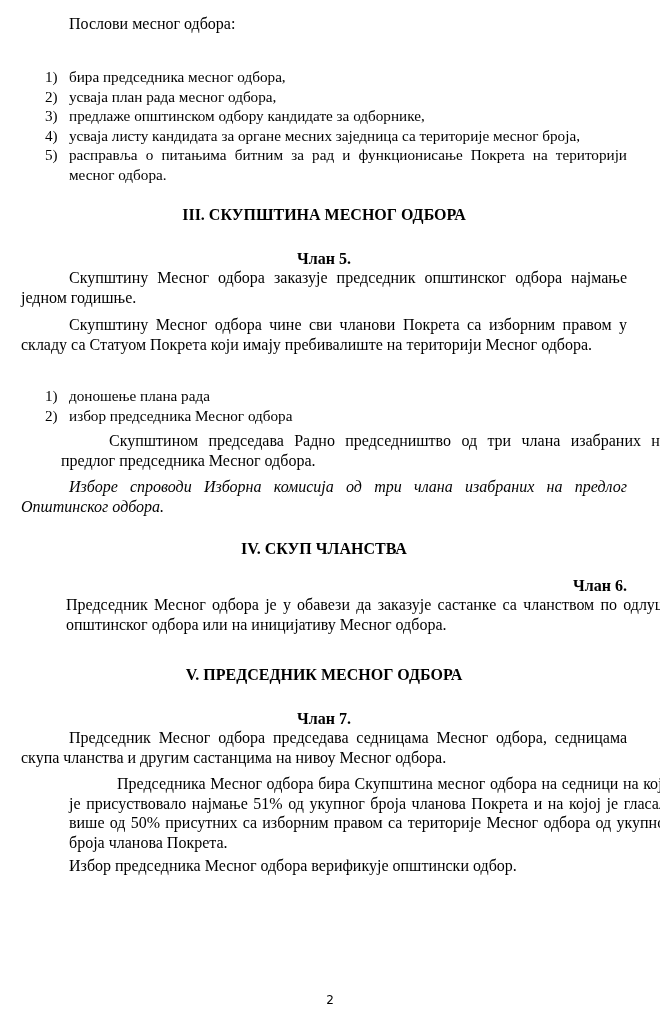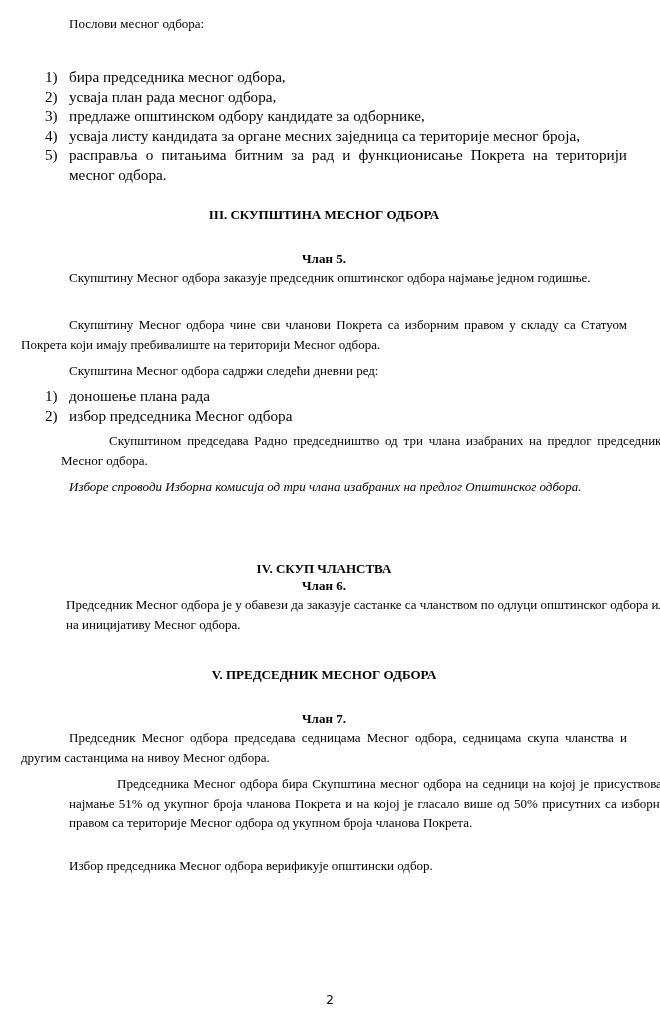--- a/index.html
+++ b/index.html
@@ -1,19 +1,19 @@
 <!DOCTYPE html>
 <html><head>
 <meta charset="utf-8">
 <style>
   html, body { margin: 0; padding: 0; background: #ffffff; }
   body { width: 660px; height: 1027px; position: relative; overflow: hidden;
          font-family: "Liberation Serif", "DejaVu Serif", serif; color: #000; }
   .page { position: absolute; left: 0; top: 0; width: 660px; height: 1027px; }
-  .blk { position: absolute; left: 21px; width: 606px; font-size: 13px; line-height: 19.5px; }
+  .blk { position: absolute; left: 21px; width: 606px; font-size: 16px; line-height: 19.5px; }
   .just { text-align: justify; text-align-last: left; }
   .indent { text-indent: 48px; }
   .center { text-align: center; font-weight: bold; }
   .list { position: absolute; left: 21px; width: 606px; font-size: 15.2px; line-height: 19.5px; margin: 0; padding: 0; list-style: none; }
   .list li { position: relative; padding-left: 48px; text-align: justify; text-align-last: left; }
   .list li .num { position: absolute; left: 24px; top: 0; }
   .u { text-underline-offset: 2px; }
   .pagenum { position: absolute; top: 993px; left: 0; width: 660px; text-align: center;
              font-family: "DejaVu Sans", sans-serif; font-size: 12px; }
 </style>
@@ -33,32 +33,31 @@
   </ul>
 
   <div class="blk center" style="top:205px;">
     <span>III.</span>
     <span class="u">СКУПШТИНА МЕСНОГ ОДБОРА</span>
   </div>
 
   <div class="blk center" style="top:249px;">Члан 5.</div>
   <div class="blk just indent" style="top:268px;">Скупштину Месног одбора заказује председник општинског одбора најмање једном годишње.</div>
   <div class="blk just indent" style="top:315px;">Скупштину Месног одбора чине сви чланови Покрета са изборним правом у складу са Статуом Покрета који имају пребивалиште на територији Месног одбора.</div>
-  <div class="blk just indent" style="top:361px;">Скупштина Месног одбора садржи следећи дневни ред:</div>
 
   <ul class="list" style="top:386px;">
     <li><span class="num">1)</span><span>доношење плана рада</span></li>
     <li><span class="num">2)</span><span>избор председника Месног одбора</span></li>
   </ul>
 
   <div class="blk just indent" style="top:431px;margin-left:40px;">Скупштином председава Радно председништво од три члана изабраних на предлог председника Месног одбора.</div>
   <div class="blk just indent" style="top:477px;font-style:italic;">Изборе спроводи Изборна комисија од три члана изабраних на предлог Општинског одбора.</div>
 
-  <div class="blk center" style="top:559px;">IV. СКУП ЧЛАНСТВА</div>
-  <div class="blk center" style="top:576px;">Члан 6.</div>
+  <div class="blk center" style="top:539px;">IV. СКУП ЧЛАНСТВА</div>
+  <div class="blk center" style="top:576px;text-align:right;">Члан 6.</div>
   <div class="blk just" style="top:595px;margin-left:45px;">Председник Месног одбора је у обавези да заказује састанке са чланством по одлуци општинског одбора или на иницијативу Месног одбора.</div>
 
   <div class="blk center" style="top:665px;">V. ПРЕДСЕДНИК МЕСНОГ ОДБОРА</div>
   <div class="blk center" style="top:709px;">Члан 7.</div>
   <div class="blk just indent" style="top:728px;">Председник Месног одбора председава седницама Месног одбора, седницама скупа чланства и другим састанцима на нивоу Месног одбора.</div>
   <div class="blk just indent" style="top:774px;margin-left:48px;">Председника Месног одбора бира Скупштина месног одбора на седници на којој је присуствовало најмање 51% од укупног броја чланова Покрета и на којој је гласало више од 50% присутних са изборним правом са територије Месног одбора од укупном броја чланова Покрета.</div>
   <div class="blk just indent" style="top:856px;">Избор председника Месног одбора верификује општински одбор.</div>
 
   <div class="pagenum">2</div>
 </div>

